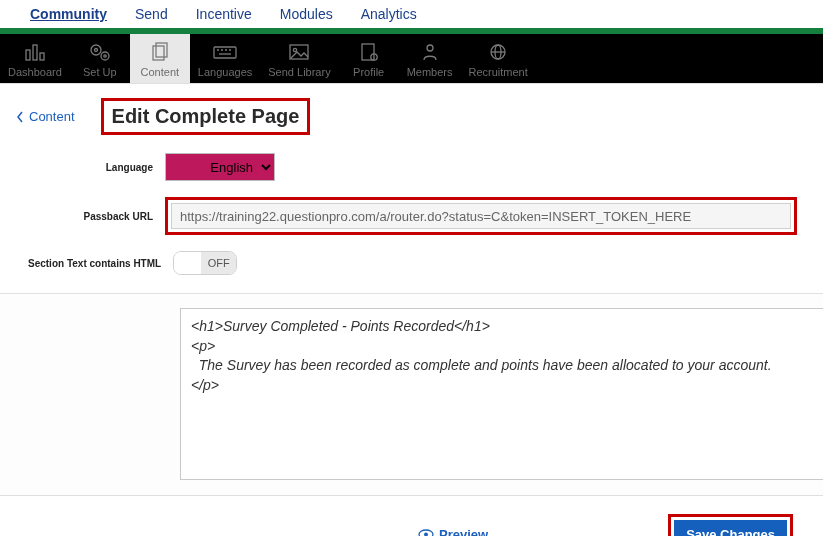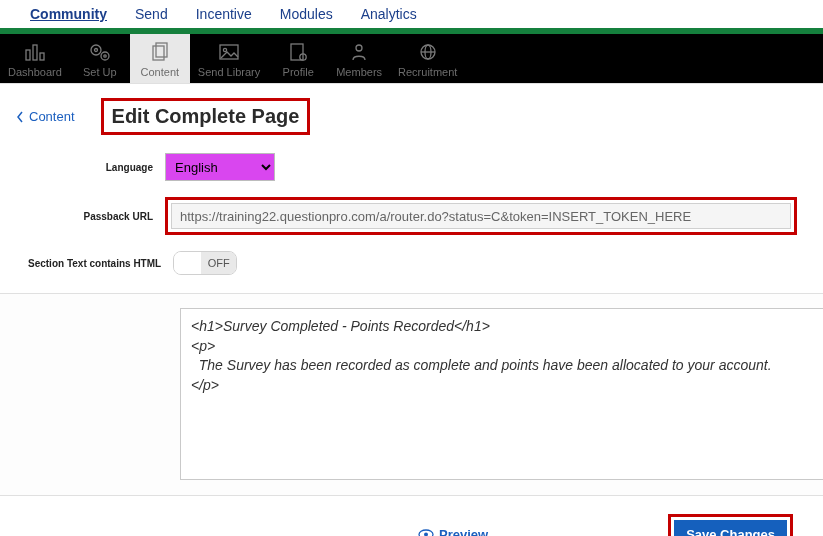--- a/index.html
+++ b/index.html
@@ -17,21 +17,21 @@
   .tool-item .tool-label { font-size: 11px; margin-top: 2px; color: #6d6d6d; }
   
   .crumb-row { display: flex; align-items: center; padding: 14px 10px 10px; }
   .crumb-back { display: flex; align-items: center; color: #1b5fbf; font-size: 13px; cursor: pointer; padding: 4px 6px; }
   .crumb-back svg { margin-right: 5px; }
   .page-title-box { border: 3px solid #c40000; padding: 4px 8px; margin-left: 20px; }
   .page-title-box h1 { font-size: 20px; font-weight: 700; color: #2b2b2b; font-family: "Segoe UI", Arial; }
   
   .form-row { display: flex; align-items: center; padding: 8px 0; }
   .form-label { width: 165px; text-align: right; padding-right: 12px; font-weight: 700; color: #222; font-size: 10px; }
-  .lang-select { width: 110px; height: 28px; border: 1px solid #bcbcbc; background: #d946ef; padding: 2px 5px; font-size: 13px; }
+  .lang-select { width: 110px; height: 28px; border: 1px solid #bcbcbc; background: #be185d; padding: 2px 5px; font-size: 13px; text-align: right; }
   
   .url-box { border: 3px solid #c40000; padding: 3px; width: 632px; }
   .url-input { width: 100%; height: 26px; border: 1px solid #d0d0d0; background: #f5f5f5; padding: 3px 8px; font-size: 13px; color: #666; }
   
   .toggle { display: inline-flex; border: 1px solid #d0d0d0; border-radius: 8px; width: 64px; height: 24px; overflow: hidden; margin-left: 12px; cursor: pointer; }
   .toggle .half-empty { flex: 1; background: #fff; }
   .toggle .half-off { flex: 1.3; background: #e9e9e9; display: flex; align-items: center; justify-content: center; font-size: 11px; color: #555; }
   
   .editor-panel { border-top: 1px solid #e0e0e0; border-bottom: 1px solid #e0e0e0; background: #fdfdfd; padding: 14px 12px 12px 180px; margin-top: 10px; }
   .editor-area { width: 696px; height: 172px; border: 1px solid #c9c9c9; padding: 8px 10px; font-size: 14px; color: #333; font-family: "Segoe UI", Arial; line-height: 1.4; resize: both; overflow: auto; font-style: italic; }
@@ -75,20 +75,33 @@
     <span class="tool-label">Set Up</span>
   </div>
   <div class="tool-item selected">
     <span class="icon-box">
       <svg width="24" height="20" viewBox="0 0 24 20">
           <rect x="5" y="4" width="11" height="14"></rect>
           <rect x="8" y="1" width="11" height="14"></rect>
         </svg>
     </span>
     <span class="tool-label">Content</span>
+  </div>
+  <div class="tool-item">
+    <span class="icon-box">
+      <svg width="26" height="20" viewBox="0 0 26 20">
+          <rect x="2" y="5" width="22" height="11" rx="1"></rect>
+          <line x1="5" y1="8" x2="7" y2="8"></line>
+          <line x1="9" y1="8" x2="11" y2="8"></line>
+          <line x1="13" y1="8" x2="15" y2="8"></line>
+          <line x1="17" y1="8" x2="19" y2="8"></line>
+          <line x1="7" y1="12" x2="19" y2="12"></line>
+        </svg>
+    </span>
+    <span class="tool-label">Languages</span>
   </div>
   <div class="tool-item">
     <span class="icon-box">
       <svg width="24" height="20" viewBox="0 0 24 20">
           <rect x="3" y="3" width="18" height="14"></rect>
           <circle cx="8" cy="8" r="1.6"></circle>
           <polyline points="4,16 10,10 14,14 17,11 21,15"></polyline>
         </svg>
     </span>
     <span class="tool-label">Send Library</span>

